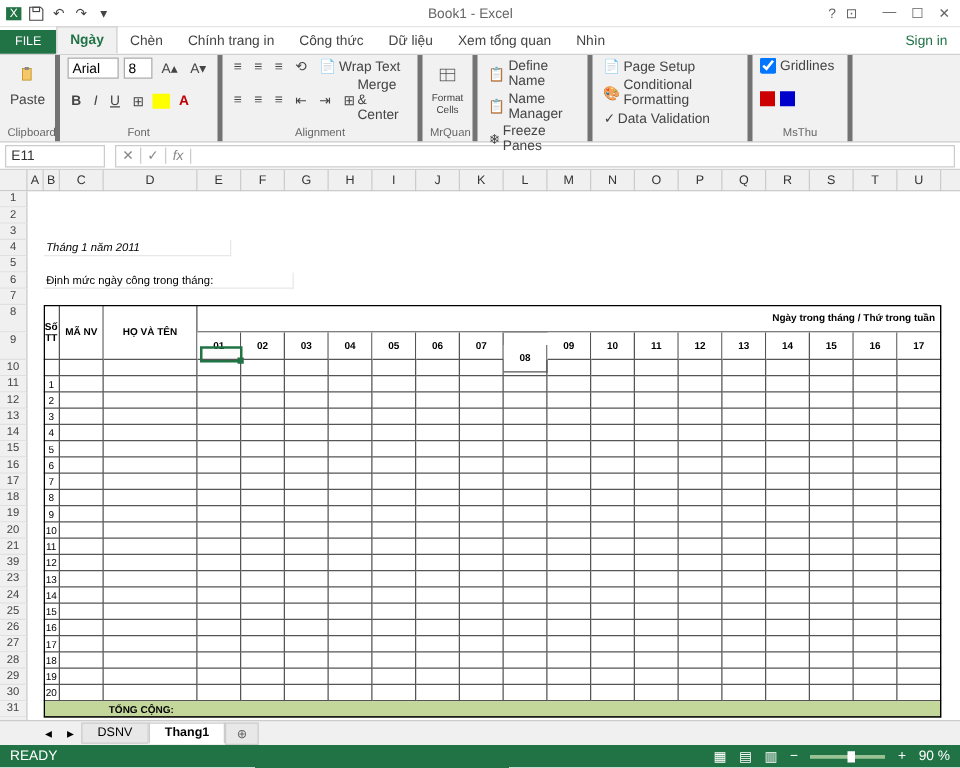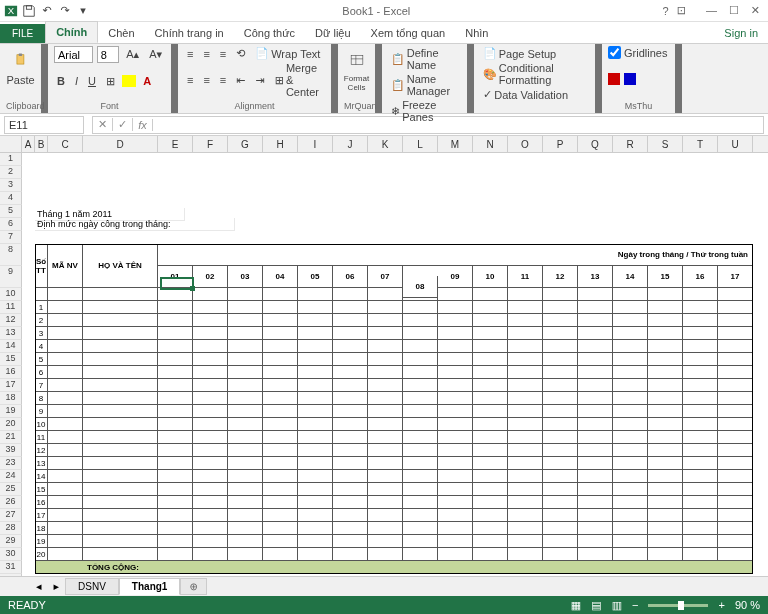--- a/index.html
+++ b/index.html
@@ -9,21 +9,21 @@
 .titlebar .qat{width:14px;height:14px;display:flex;align-items:center;justify-content:center;color:#444}
 .titlebar .center{color:#666;font-size:11px}
 .titlebar .right{display:flex;align-items:center;gap:8px;padding-right:8px;color:#666}
 .titlebar .winbtns{display:flex;gap:12px;margin-left:12px}
 .tabs{height:22px;background:#fff;display:flex;align-items:flex-end;border-bottom:1px solid #d0d0d0}
 .tabs .file{background:#217346;color:#fff;padding:4px 12px;font-size:10px;text-transform:uppercase}
 .tabs .tab{padding:4px 10px;color:#444;font-size:11px;cursor:pointer}
 .tabs .tab.active{background:#f1f1f1;border:1px solid #d0d0d0;border-bottom:1px solid #f1f1f1;color:#217346;font-weight:600}
 .tabs .signin{margin-left:auto;padding:4px 10px;color:#217346}
 .ribbon{height:70px;background:#f1f1f1;display:flex;border-bottom:1px solid #d0d0d0;font-size:10px}
-.group{border-right:7px solid #737373;padding:2px 6px;display:flex;flex-direction:column;justify-content:space-between;position:relative}
+.group{border-right:4px solid #737373;padding:2px 6px;display:flex;flex-direction:column;justify-content:space-between;position:relative}
 .group .label{text-align:center;color:#666;font-size:9px;padding-top:2px}
 .group .row{display:flex;gap:4px;align-items:center}
 .btn{padding:1px 3px;color:#444;display:flex;align-items:center;gap:2px;cursor:pointer}
 .fontname{width:50px;height:17px;border:1px solid #aaa;padding:0 3px;background:#fff;display:flex;align-items:center}
 .fontsize{width:28px;height:17px;border:1px solid #aaa;padding:0 3px;background:#fff;display:flex;align-items:center}
 .bigbtn{display:flex;flex-direction:column;align-items:center;gap:2px;padding:2px 4px;color:#444}
 .bigbtn .icn{width:24px;height:24px;display:flex;align-items:center;justify-content:center}
 .check{display:flex;align-items:center;gap:3px;color:#444}
 .namebox-row{height:22px;display:flex;align-items:center;border-bottom:1px solid #d0d0d0;padding:0 4px;gap:8px}
 .namebox{width:80px;height:18px;border:1px solid #ccc;padding:0 4px;display:flex;align-items:center;color:#333}
@@ -83,21 +83,21 @@
     <div class="winbtns">
       <span>—</span>
       <span>☐</span>
       <span>✕</span>
     </div>
   </div>
 </div>
 
 <div class="tabs">
   <div class="file">FILE</div>
-  <div class="tab active">Chính</div>
+  <div class="tab active">Ngày</div>
   <div class="tab">Chèn</div>
   <div class="tab">Chính trang in</div>
   <div class="tab">Công thức</div>
   <div class="tab">Dữ liệu</div>
   <div class="tab">Xem tổng quan</div>
   <div class="tab">Nhìn</div>
   <div class="signin">Sign in</div>
 </div>
 
 <div class="ribbon">
@@ -259,21 +259,21 @@
       <div class="rn">26</div>
       <div class="rn">27</div>
       <div class="rn">28</div>
       <div class="rn">29</div>
       <div class="rn">30</div>
       <div class="rn">31</div>
       <div class="rn">32</div>
     </div>
   <div class="content">
     <div class="gridarea" id="grid">
-        <div class="cell" style="left: 13px; top: 55px; width: 150px; height: 13px;">Tháng 1 năm 2011</div>
+        <div class="cell" style="left: 13px; top: 39px; width: 150px; height: 13px; font-style: italic;">Tháng 1 năm 2011</div>
         <div class="cell" style="left: 13px; top: 65px; width: 200px; height: 13px;">Định mức ngày công trong tháng:</div>
         <div class="tblcell tblhead" style="left: 13px; top: 91px; width: 13px; height: 44px;">Số TT</div>
         <div class="tblcell tblhead" style="left: 26px; top: 91px; width: 35px; height: 44px;">MÃ NV</div>
         <div class="tblcell tblhead" style="left: 136px; top: 91px; width: 595px; height: 22px; justify-content: flex-end; padding-right: 4px;">Ngày trong tháng / Thứ trong tuần</div>
         <div class="tblcell tblhead" style="left: 61px; top: 91px; width: 75px; height: 44px;">HỌ VÀ TÊN</div>
         <div class="tblcell tblhead" style="left: 136px; top: 113px; width: 35px; height: 22px;">01</div>
         <div class="tblcell tblhead" style="left: 171px; top: 113px; width: 35px; height: 22px;">02</div>
         <div class="tblcell tblhead" style="left: 206px; top: 113px; width: 35px; height: 22px;">03</div>
         <div class="tblcell tblhead" style="left: 241px; top: 113px; width: 35px; height: 22px;">04</div>
         <div class="tblcell tblhead" style="left: 276px; top: 113px; width: 35px; height: 22px;">05</div>

